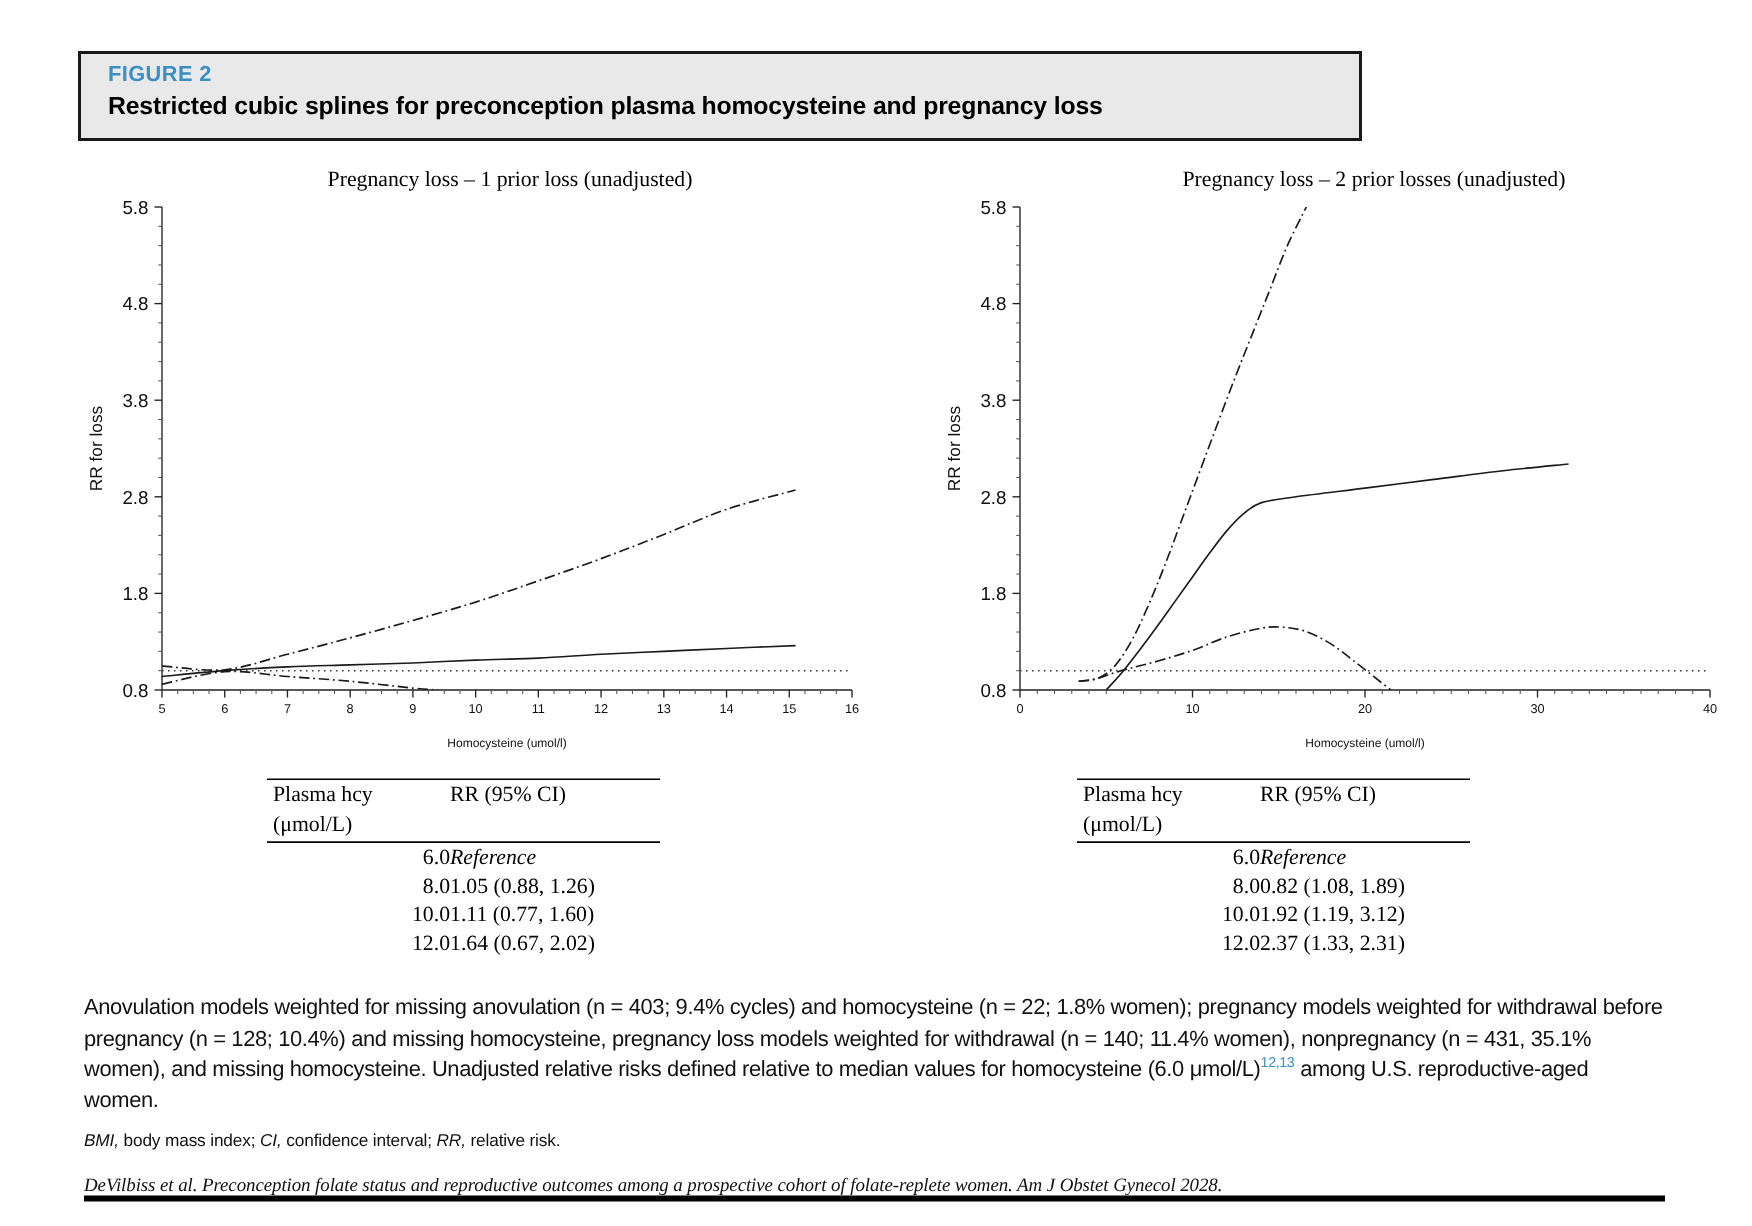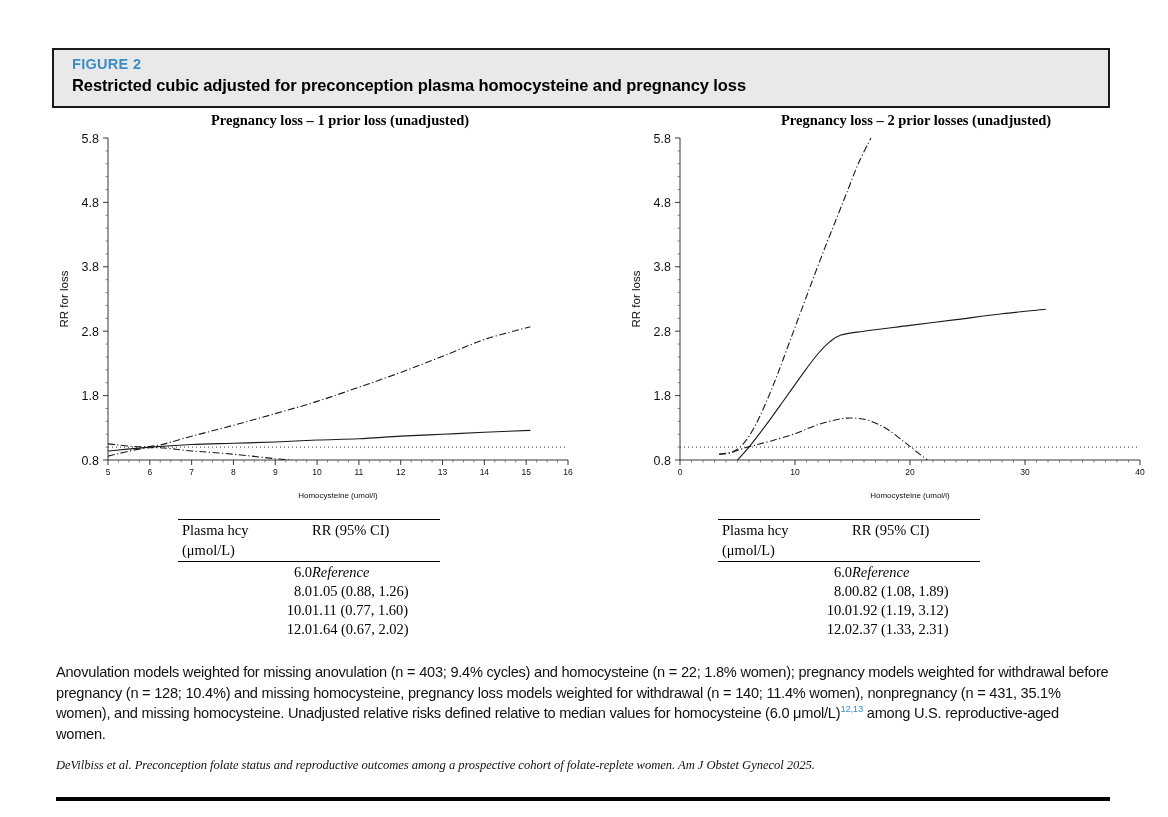--- a/index.html
+++ b/index.html
@@ -13,22 +13,22 @@
     position: relative;
     font-family: "Liberation Sans", sans-serif;
     color: #000000;
     overflow: hidden;
   }
 
   
   #figure-header {
     position: absolute;
     left: 52px;
-    top: 48px;
-    width: 1058px;
+    top: 34px;
+    width: 856px;
     height: 60px;
     background: #e9e9e9;
     border: 2px solid #1a1a1a;
     box-sizing: border-box;
     padding: 5px 0 0 18px;
   }
   #figure-label {
     font-size: 14.5px;
     font-weight: bold;
     color: #3b8fc4;
@@ -53,21 +53,21 @@
   #panel-left  { left: 52px; }
   #panel-right { left: 592px; margin-left: 40px; }
 
   .panel-title {
     position: absolute;
     top: 2px;
     left: 0;
     width: 100%;
     text-align: center;
     font-family: "Liberation Serif", serif;
-    font-weight: bold;
+    font-weight: normal;
     font-size: 14.5px;
   }
   #panel-left .panel-title  { padding-left: 36px; box-sizing: border-box; }
   #panel-right .panel-title { padding-left: 28px; box-sizing: border-box; }
 
   .plot-svg {
     position: absolute;
     top: 18px;
     left: 0;
   }
@@ -110,21 +110,21 @@
   #table-right { left: 718px; }
 
   .stat-table table {
     border-collapse: collapse;
     width: 100%;
   }
   .stat-table th {
     font-weight: normal;
     text-align: left;
     vertical-align: top;
-    padding: 2px 12px 1px 0;
+    padding: 2px 0 1px 0;
     line-height: 17px;
   }
   .stat-table .rule-top th {
     border-top: 1.4px solid #000;
   }
   .stat-table .rule-bottom th {
     border-bottom: 1.4px solid #000;
     padding-bottom: 2px;
   }
   .stat-table td {
@@ -182,21 +182,21 @@
     width: 1054px;
     height: 4px;
     background: #000000;
   }
 </style>
 </head>
 <body>
 
 <div id="figure-header">
   <div id="figure-label">FIGURE 2</div>
-  <div id="figure-title">Restricted cubic adjusted for preconception plasma homocysteine and pregnancy loss</div>
+  <div id="figure-title">Restricted cubic splines for preconception plasma homocysteine and pregnancy loss</div>
 </div>
 
 <div class="panel" id="panel-left">
   <div class="panel-title">Pregnancy loss – 1 prior loss (unadjusted)</div>
   <svg class="plot-svg" id="svg-left" width="540" height="380">
       <defs>
         <clipPath id="svg-left-clip">
           <rect x="56" y="10" width="460" height="322"></rect>
         </clipPath>
       </defs>
@@ -474,16 +474,17 @@
           <td class="col-rr">2.37 (1.33, 2.31)</td>
         </tr>
       </tbody>
   </table>
 </div>
 
 <div id="footnote-block">
   <div id="footnote-main">
     <span>Anovulation models weighted for missing anovulation (n = 403; 9.4% cycles) and homocysteine (n = 22; 1.8% women); pregnancy models weighted for withdrawal before pregnancy (n = 128; 10.4%) and missing homocysteine, pregnancy loss models weighted for withdrawal (n = 140; 11.4% women), nonpregnancy (n = 431, 35.1% women), and missing homocysteine. Unadjusted relative risks defined relative to median values for homocysteine (6.0 μmol/L)</span><sup>12,13</sup><span> among U.S. reproductive-aged women.</span>
   </div>
-  <div id="citation-line">DeVilbiss et al. Preconception folate status and reproductive outcomes among a prospective cohort of folate-replete women. Am J Obstet Gynecol 2025.</div>
+  <div id="abbrev-line"><i>BMI,</i><span> body mass index; </span><i>CI,</i><span> confidence interval; </span><i>RR,</i><span> relative risk.</span></div>
+  <div id="citation-line">DeVilbiss et al. Preconception folate status and reproductive outcomes among a prospective cohort of folate-replete women. Am J Obstet Gynecol 2028.</div>
 </div>
 
 <div id="bottom-rule"></div>
 
 </body></html>

